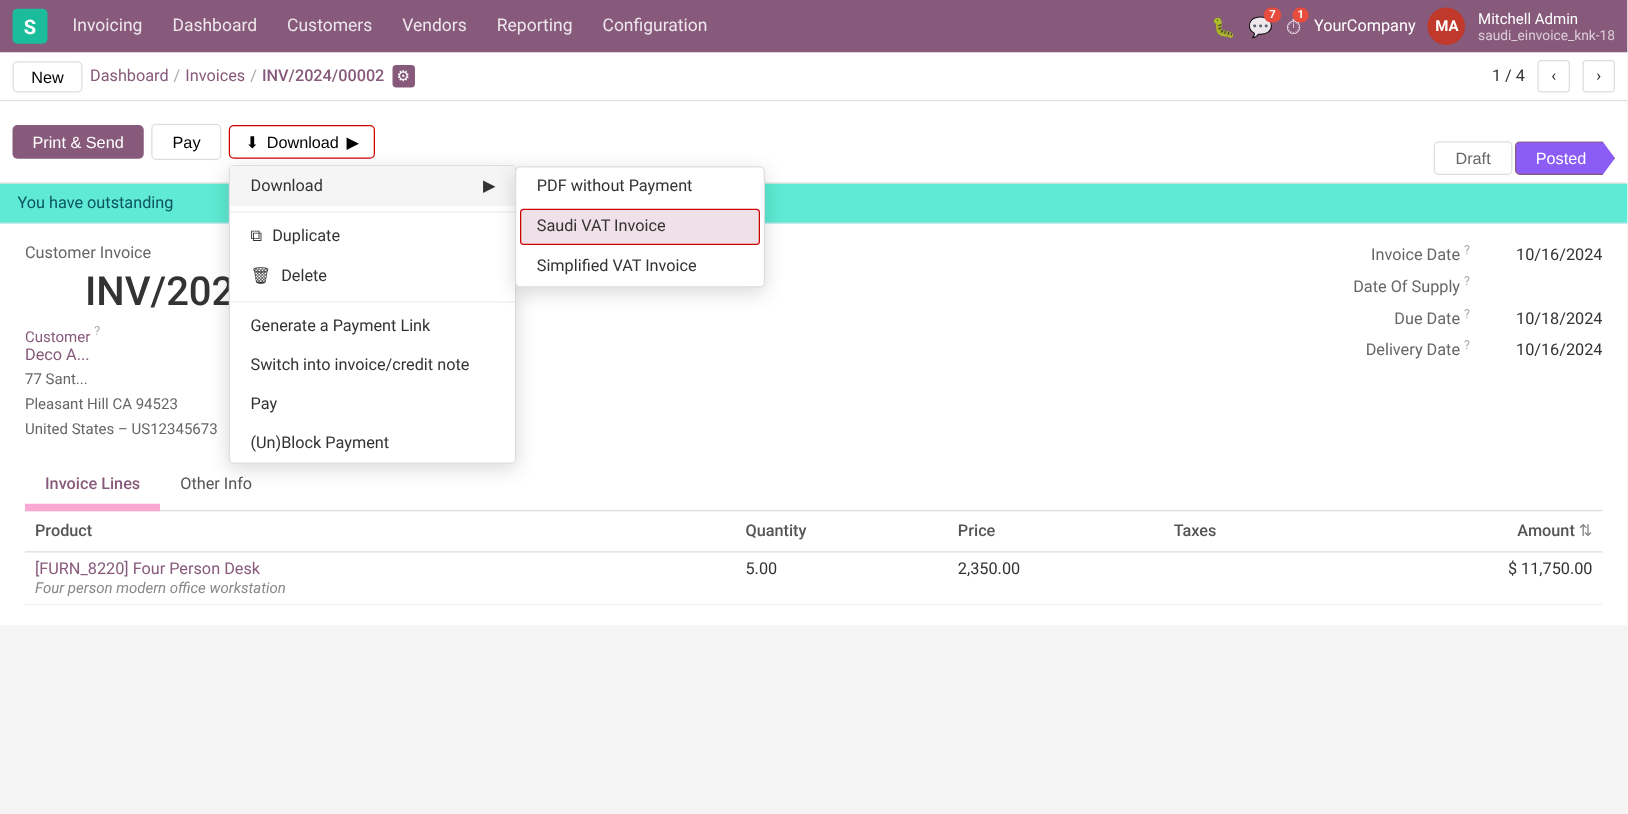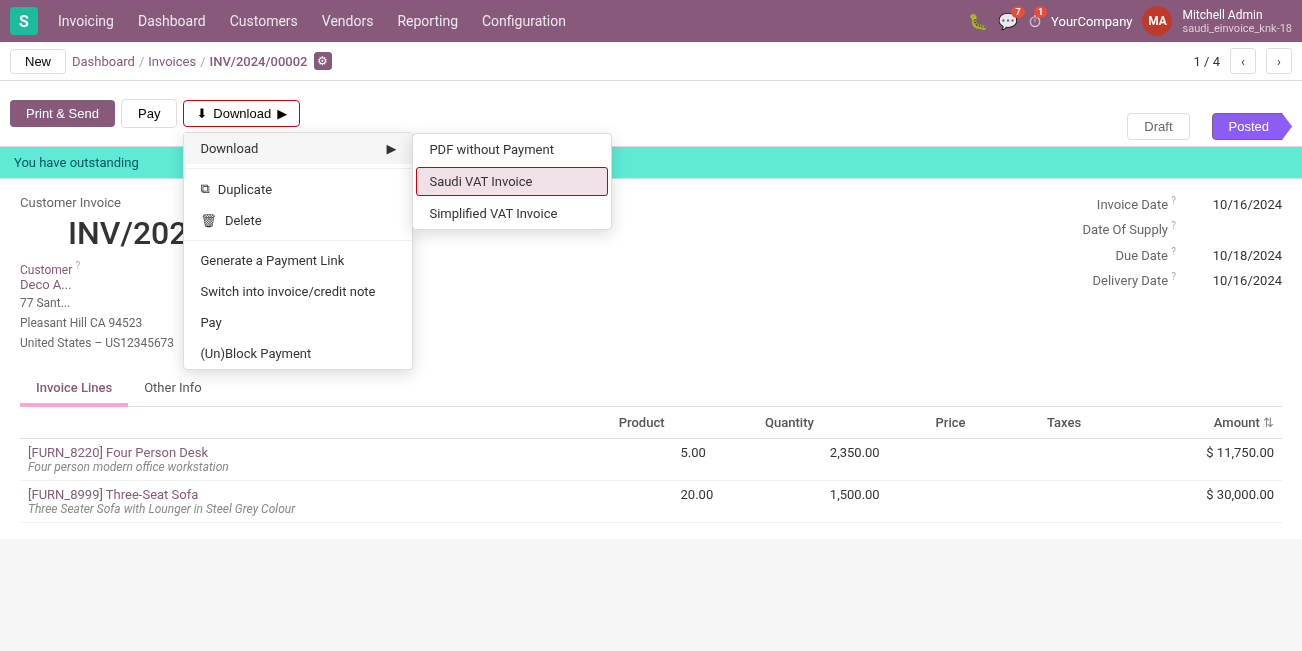--- a/index.html
+++ b/index.html
@@ -119,21 +119,21 @@
       font-weight: 500;
     }
     .btn-secondary {
       background: white;
       border: 1px solid #ddd;
       padding: 6px 16px;
       border-radius: 4px;
       cursor: pointer;
       font-size: 13px;
     }
-    .status-bar-right { margin-left: auto; display: flex; align-items: flex-end; gap: 22px; margin-top: 26px; }
+    .status-bar-right { margin-left: auto; display: flex; align-items: flex-end; gap: 2px; margin-top: 26px; }
     .status-btn {
       padding: 5px 16px;
       border: 1px solid #ddd;
       background: white;
       border-radius: 4px;
       cursor: pointer;
       font-size: 13px;
       color: #666;
     }
     .status-btn.active {
@@ -182,28 +182,28 @@
     .tab {
       padding: 8px 16px;
       cursor: pointer;
       font-size: 13px;
       color: #555;
       border-bottom: 2px solid transparent;
       margin-bottom: -1px;
     }
     .tab.active {
       color: #875a7b;
-      border-bottom: 4px solid #f9a8d4;
+      border-bottom: 6px solid #f9a8d4;
       font-weight: 500;
     }
 
     
     .invoice-table { width: 100%; border-collapse: collapse; }
     .invoice-table th {
-      text-align: right;
+      text-align: left;
       padding: 8px 8px;
       border-bottom: 1px solid #ddd;
       font-weight: 500;
       color: #555;
       font-size: 13px;
     }
     .invoice-table th.right { text-align: right; }
     .invoice-table td {
       padding: 6px 8px;
       vertical-align: top;
@@ -428,25 +428,15 @@
       <tr>
         <td>
           <div class="product-name">[FURN_8220] Four Person Desk</div>
           <div class="product-desc">Four person modern office workstation</div>
         </td>
         <td>5.00</td>
         <td>2,350.00</td>
         <td></td>
         <td class="amount-col">$ 11,750.00</td>
       </tr>
-      <tr>
-        <td>
-          <div class="product-name">[FURN_8999] Three-Seat Sofa</div>
-          <div class="product-desc">Three Seater Sofa with Lounger in Steel Grey Colour</div>
-        </td>
-        <td>20.00</td>
-        <td>1,500.00</td>
-        <td></td>
-        <td class="amount-col">$ 30,000.00</td>
-      </tr>
     </tbody>
   </table>
 </div>
 
 </body></html>

